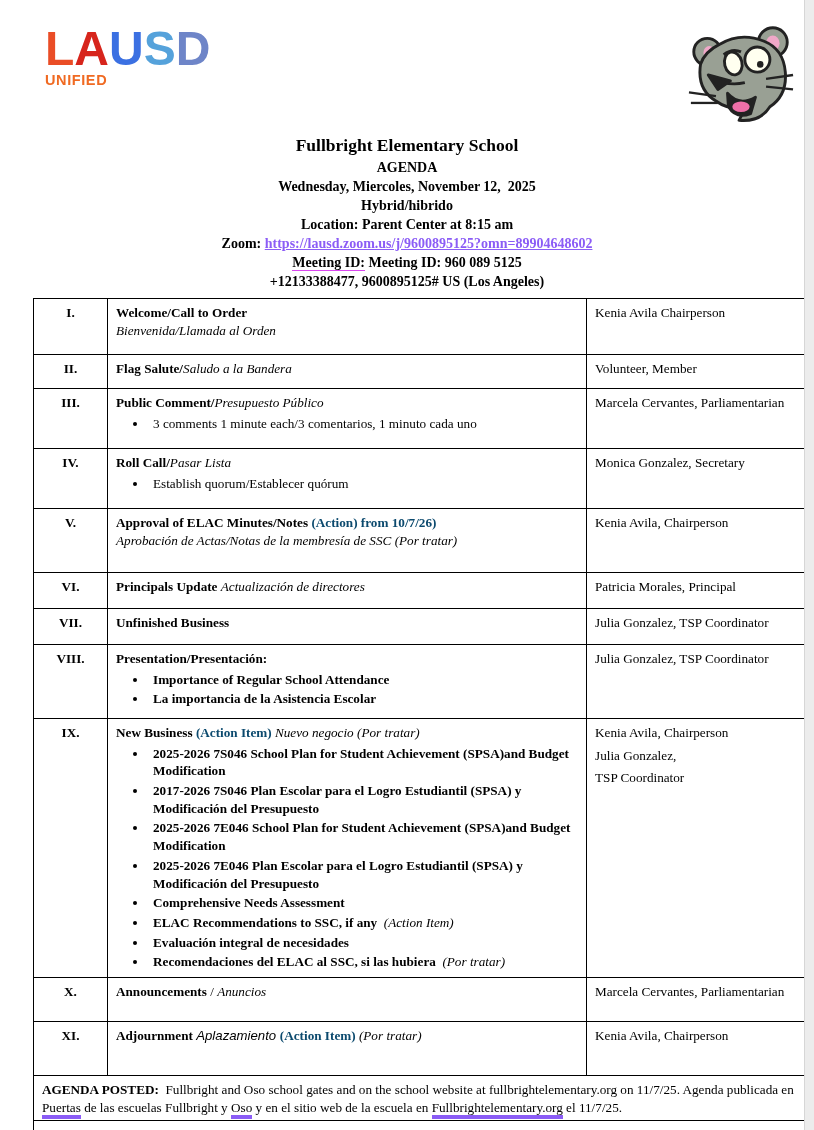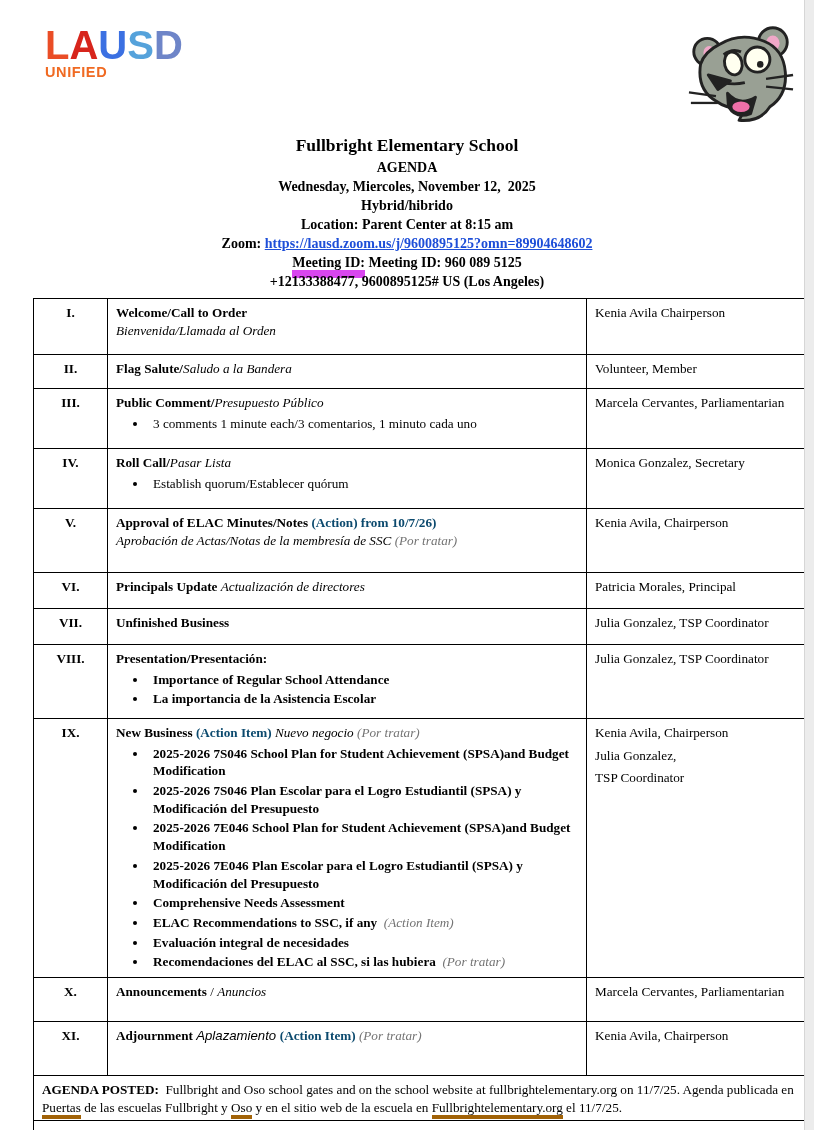--- a/index.html
+++ b/index.html
@@ -1,51 +1,51 @@
 <!DOCTYPE html>
 <html><head>
 <meta charset="utf-8">
 <style>
   html,body{margin:0;padding:0;background:#fff;}
   .page{position:relative;width:814px;height:1130px;background:#fff;overflow:hidden;
         font-family:"Liberation Serif","DejaVu Serif",serif;color:#000;}
   .edge{position:absolute;top:0;right:0;width:9px;height:1130px;background:#ECECEC;border-left:1px solid #D6D6D6;}
   
   .logo{position:absolute;left:45px;top:26px;font-family:"Liberation Sans","DejaVu Sans",sans-serif;font-weight:800;}
-  .logo-main{font-size:40px;line-height:0.95;letter-spacing:0;text-align:center;}
+  .logo-main{font-size:48px;line-height:0.95;letter-spacing:0;text-align:center;}
   .logo-main span{display:inline-block;}
   .logo-sub{font-size:14.5px;letter-spacing:0.6px;margin-top:0;}
   
   .mascot{position:absolute;right:14px;top:22px;width:118px;height:106px;}
   
   .titleblock{padding-top:113px;text-align:center;font-weight:700;font-size:14px;line-height:1.36;}
   .t-line{white-space:pre-wrap;}
   .t-school{font-size:17.5px;margin-top:21px;}
   .t-committee{font-style:italic;white-space:pre-wrap;}
-  .zoomlink{color:#1d4ed8;text-decoration:underline;}
-  .hl-meeting{border-bottom:8px solid #d946ef;}
+  .zoomlink{color:#8b5cf6;text-decoration:underline;}
+  .hl-meeting{border-bottom:1px solid #d946ef;}
   
   table.agenda{border-collapse:collapse;table-layout:fixed;width:756px;margin:7px 0 0 33px;}
   table.agenda td{border:1.5px solid #000;vertical-align:top;padding:5px 8px 4px 8px;font-size:13.2px;line-height:1.34;}
   td.num{width:57px;text-align:center;font-weight:700;padding-left:2px;padding-right:2px;}
   td.item{width:462px;}
   td.who{width:237px;padding-left:5px;}
   td.who-bottom{vertical-align:bottom;padding-bottom:7px;}
   .who-line{margin-bottom:5px;}
   .line{white-space:pre-wrap;}
   ul.bullets{margin:3px 0 1px 32px;padding:0;}
   ul.bullets li{margin:2px 0;padding-left:5px;}
   .seg{white-space:pre-wrap;}
   .b{font-weight:700;}
   .i{font-style:italic;}
   .bi{font-weight:700;}
   .rb{color:#0c4a6e;font-weight:700;}
-  .ri{color:#737373;font-style:italic;}
+  .ri{color:#000000;font-style:italic;}
   .si{font-family:"Liberation Sans","DejaVu Sans",sans-serif;font-style:italic;}
-  .hy{border-bottom:4px solid #a16207;}
+  .hy{border-bottom:4px solid #8b5cf6;}
   td.posted{font-size:12.8px;line-height:1.5;padding:6px 8px;}
   td.fine{font-size:9.2px;line-height:1.45;padding:4px 6px 14px 6px;}
 </style>
 </head>
 <body>
 
 <div class="page">
 
   <div class="logo">
     <div class="logo-main" id="logo-letters"><span style="color: rgb(234, 77, 38);">L</span><span style="color: rgb(215, 37, 28);">A</span><span style="color: rgb(59, 112, 226);">U</span><span style="color: rgb(85, 162, 219);">S</span><span style="color: rgb(110, 133, 200);">D</span></div>
@@ -174,21 +174,21 @@
           <td class="who">
             <div class="who-line seg">Julia Gonzalez, TSP Coordinator</div>
           </td>
         </tr>
         <tr>
           <td class="num" style="height: 230px; margin-top: 11px;">IX.</td>
           <td class="item">
             <div class="line"><span class="seg b">New Business </span><span class="seg rb">(Action Item)</span><span class="seg i"> Nuevo negocio </span><span class="seg ri">(Por tratar)</span></div>
             <ul class="bullets">
               <li><span class="seg b">2025-2026 7S046 School Plan for Student Achievement (SPSA)and Budget Modification</span></li>
-              <li><span class="seg b">2025-2026 7S046 Plan Escolar para el Logro Estudiantil (SPSA) y Modificación del Presupuesto</span></li>
+              <li><span class="seg b">2017-2026 7S046 Plan Escolar para el Logro Estudiantil (SPSA) y Modificación del Presupuesto</span></li>
               <li><span class="seg b">2025-2026 7E046 School Plan for Student Achievement (SPSA)and Budget Modification</span></li>
               <li><span class="seg b">2025-2026 7E046 Plan Escolar para el Logro Estudiantil (SPSA) y Modificación del Presupuesto</span></li>
               <li><span class="seg b">Comprehensive Needs Assessment</span></li>
               <li><span class="seg b">ELAC Recommendations to SSC, if any  </span><span class="seg ri">(Action Item)</span></li>
               <li><span class="seg b">Evaluación integral de necesidades</span></li>
               <li><span class="seg b">Recomendaciones del ELAC al SSC, si las hubiera  </span><span class="seg ri">(Por tratar)</span></li>
             </ul>
           </td>
           <td class="who">
             <div class="who-line seg">Kenia Avila, Chairperson</div>

